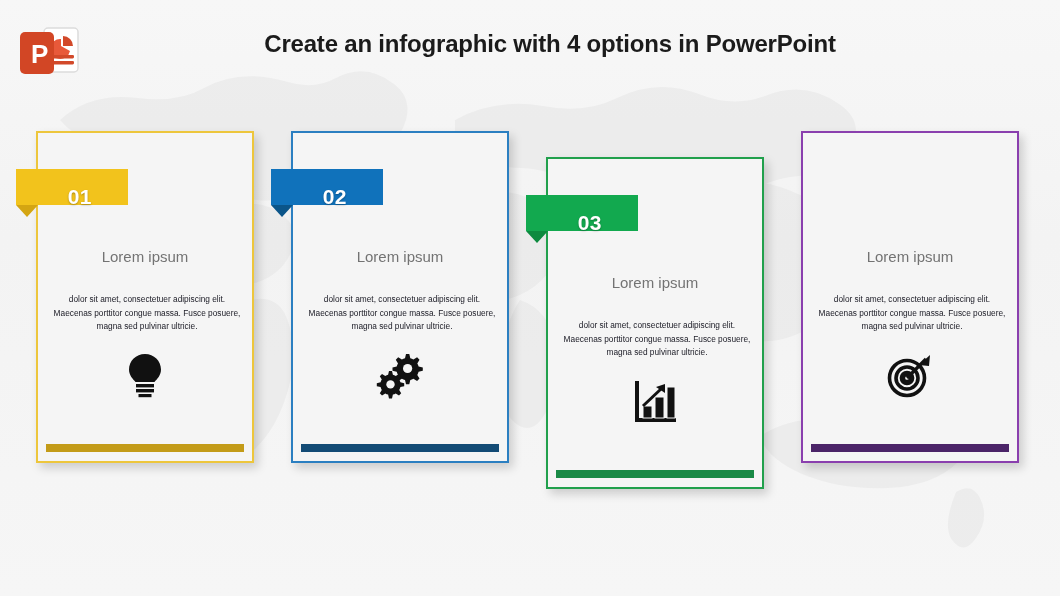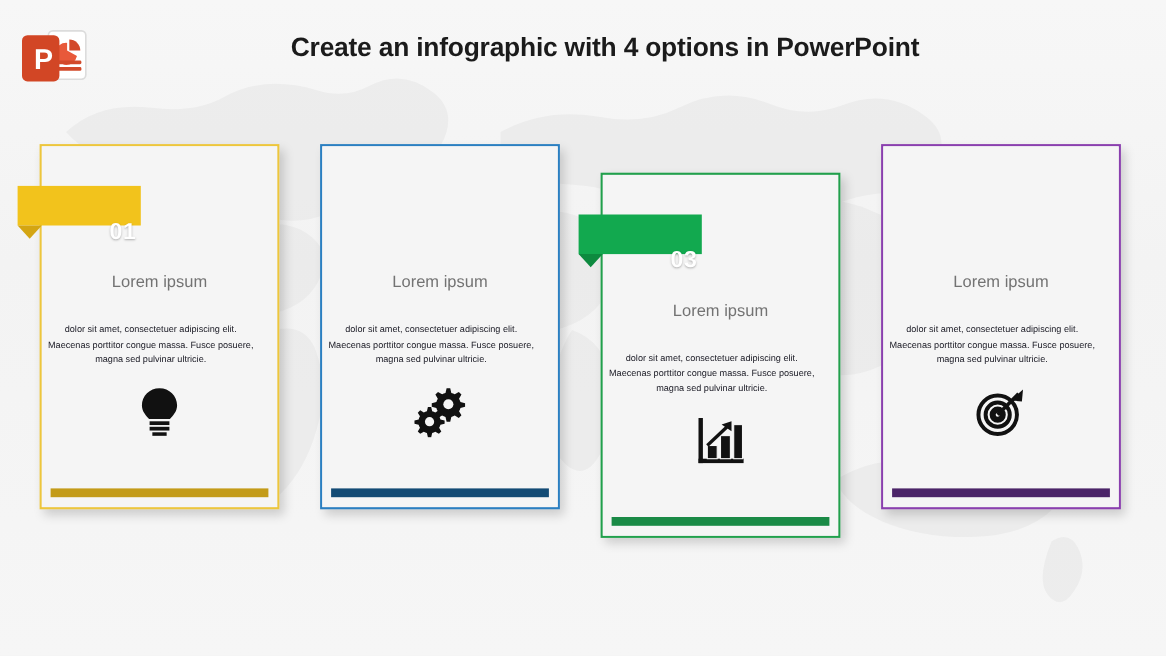--- a/index.html
+++ b/index.html
@@ -80,21 +80,21 @@
     position: absolute;
     left: 0; top: 115px;
     width: 100%;
     text-align: center;
     font-size: 15px;
     color: #737373;
     font-weight: normal;
   }
   .card-body {
     position: absolute;
-    left: 4px; top: 160px;
+    left: 14px; top: 160px;
     width: 190px;
     text-align: center;
     font-size: 8.3px;
     line-height: 1.65;
     color: #20202a;
   }
   .card-icon {
     position: absolute;
     left: 0; bottom: 58px;
     width: 100%;
@@ -127,26 +127,26 @@
     position: absolute;
     left: 0; top: 36px;
     width: 0; height: 0;
     border-left: 11px solid transparent;
     border-right: 11px solid transparent;
     border-top: 12px solid #000;
     filter: brightness(0.72);
   }
   .ribbon .num {
     position: absolute;
-    left: 0; top: 16px;
+    left: 0; top: 2px;
     width: 100%; height: 52px;
     display: flex;
     align-items: center;
     justify-content: flex-end;
-    padding-right: 4px;
+    padding-right: 36px;
     box-sizing: border-box;
     font-size: 21px;
     font-weight: bold;
     color: #ffffff;
     text-shadow: 0 1px 2px rgba(0,0,0,0.30);
     letter-spacing: 0.5px;
   }
 </style>
 </head>
 <body>
@@ -203,20 +203,25 @@
           <rect x="13" y="33" width="18" height="3.4" fill="#111111"></rect>
           <rect x="13" y="38" width="18" height="3.4" fill="#111111"></rect>
           <rect x="15.5" y="43" width="13" height="3.2" fill="#111111"></rect>
         </svg>
       </div>
       <div class="bottom-bar" style="background: rgb(195, 155, 24);"></div>
     </div>
 
     <div class="card" id="card-1" style="left: 291px; border-color: rgb(43, 127, 193);">
       <div class="inner"></div>
+      <div class="ribbon">
+        <div class="body" style="background: rgb(16, 114, 187);"></div>
+        <div class="fold" style="border-top-color: rgb(11, 85, 137); filter: none;"></div>
+        <div class="num">02</div>
+      </div>
       <div class="card-title">Lorem ipsum</div>
       <div class="card-body">dolor sit amet, consectetuer adipiscing elit. Maecenas porttitor congue massa. Fusce posuere, magna sed pulvinar ultricie.</div>
       <div class="card-icon">
         <svg width="50" height="48" viewBox="0 0 50 48">
           <g fill="#111111">
             <path d="M31 3 l3.3 0 l1 4.2 a10 10 0 0 1 3.1 1.3 l3.7 -2.2 l2.4 2.4 l-2.2 3.7 a10 10 0 0 1 1.3 3.1 l4.2 1 l0 3.3 l-4.2 1 a10 10 0 0 1 -1.3 3.1 l2.2 3.7 l-2.4 2.4 l-3.7 -2.2 a10 10 0 0 1 -3.1 1.3 l-1 4.2 l-3.3 0 l-1 -4.2 a10 10 0 0 1 -3.1 -1.3 l-3.7 2.2 l-2.4 -2.4 l2.2 -3.7 a10 10 0 0 1 -1.3 -3.1 l-4.2 -1 l0 -3.3 l4.2 -1 a10 10 0 0 1 1.3 -3.1 l-2.2 -3.7 l2.4 -2.4 l3.7 2.2 a10 10 0 0 1 3.1 -1.3 z"></path>
             <circle cx="32.6" cy="17.5" r="4.6" fill="#f5f5f5"></circle>
             <path d="M14 20 l3 0 l0.9 3.8 a9 9 0 0 1 2.8 1.2 l3.3 -2 l2.2 2.2 l-2 3.3 a9 9 0 0 1 1.2 2.8 l3.8 0.9 l0 3 l-3.8 0.9 a9 9 0 0 1 -1.2 2.8 l2 3.3 l-2.2 2.2 l-3.3 -2 a9 9 0 0 1 -2.8 1.2 l-0.9 3.8 l-3 0 l-0.9 -3.8 a9 9 0 0 1 -2.8 -1.2 l-3.3 2 l-2.2 -2.2 l2 -3.3 a9 9 0 0 1 -1.2 -2.8 l-3.8 -0.9 l0 -3 l3.8 -0.9 a9 9 0 0 1 1.2 -2.8 l-2 -3.3 l2.2 -2.2 l3.3 2 a9 9 0 0 1 2.8 -1.2 z"></path>
             <circle cx="15.5" cy="33.4" r="4.2" fill="#f5f5f5"></circle>
           </g>

